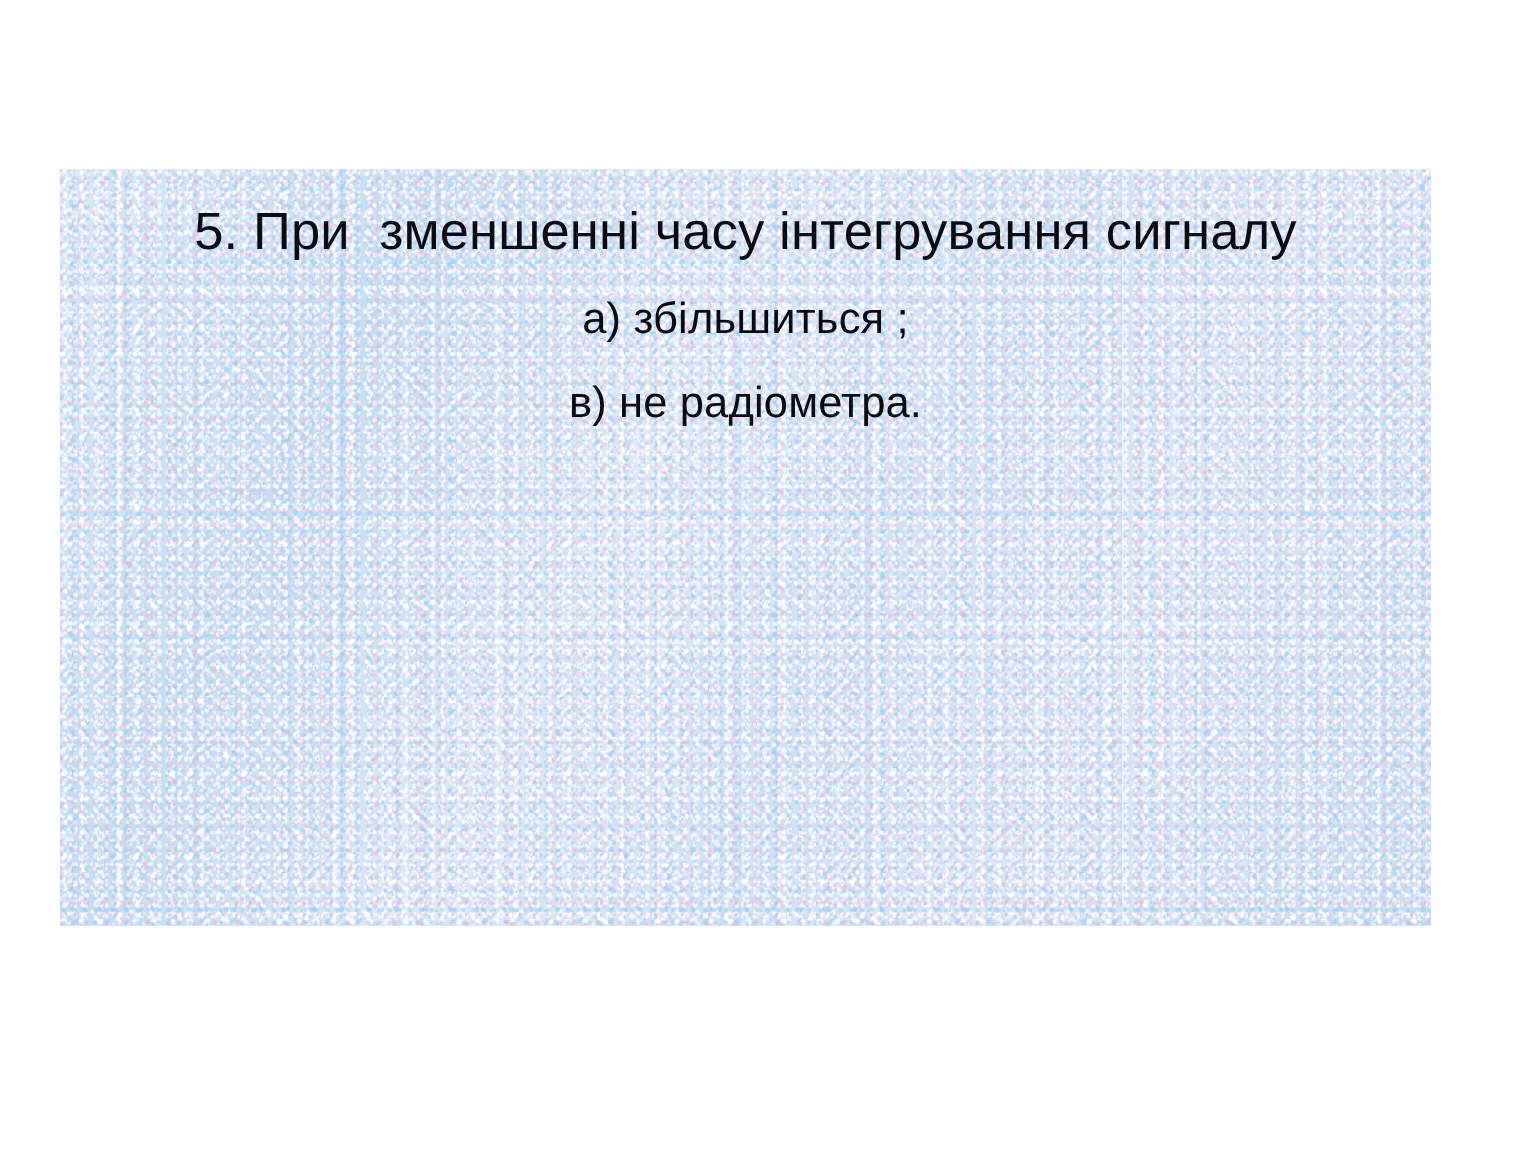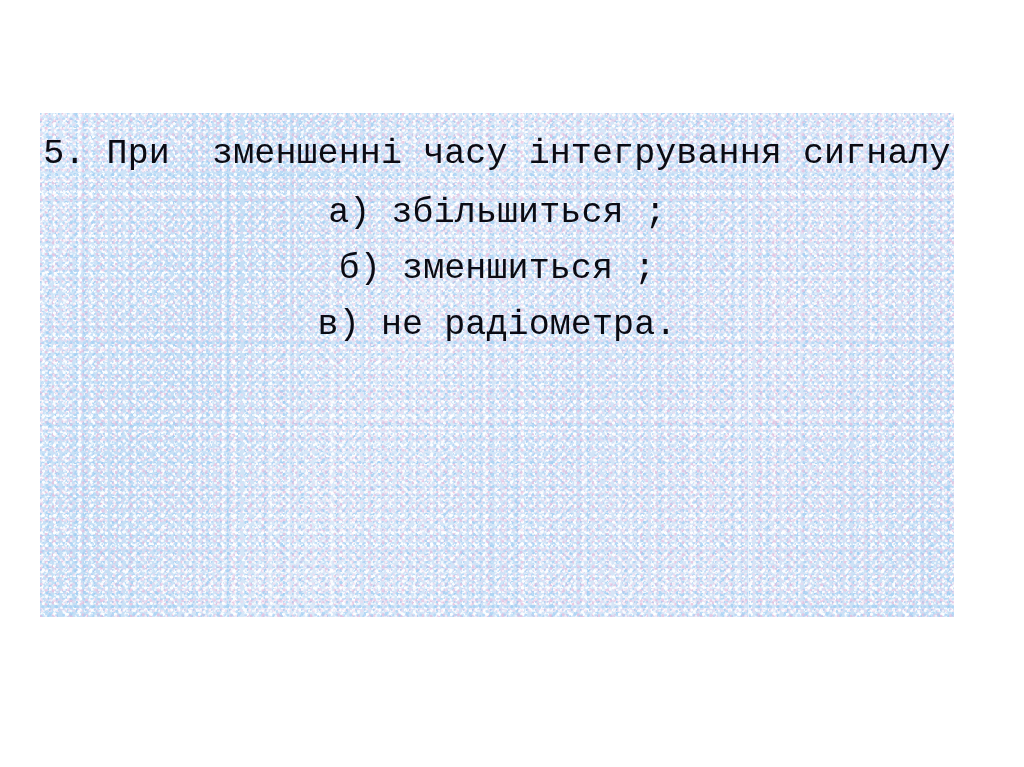--- a/index.html
+++ b/index.html
@@ -45,21 +45,20 @@
       radial-gradient(circle at 66% 94%, rgba(255,255,255,0.9) 0 1.1px, rgba(255,255,255,0) 2px),
       radial-gradient(circle at 88% 82%, rgba(229,193,223,0.82) 0 1.2px, rgba(255,255,255,0) 2px),
       linear-gradient(115deg, #d7e9fa 0%, #c3def5 22%, #dbe9f8 41%, #cfe3f7 58%, #d9e6f7 74%, #c6dff5 100%);
     background-size:
       13px 11px, 17px 14px, 11px 13px, 19px 12px,
       15px 16px, 12px 11px, 21px 17px, 14px 12px,
       16px 15px, 12px 14px, 18px 13px, 13px 16px, 15px 12px,
       100% 100%;
     background-repeat: repeat, repeat, repeat, repeat, repeat, repeat, repeat,
                        repeat, repeat, repeat, repeat, repeat, repeat, no-repeat;
-    font-family: Liberation Mono, monospace;
   }
 
   
   #slide-texture-overlay {
     position: absolute;
     inset: 0;
     pointer-events: none;
     opacity: 0.75;
     background-image:
       radial-gradient(circle at 3% 9%, rgba(150,200,240,0.75) 0 1px, rgba(0,0,0,0) 1.8px),
@@ -100,21 +99,21 @@
 
   .slide-line {
     font-size: 35px;
     line-height: 53px;
     letter-spacing: 0.1px;
     white-space: pre;
     color: #0b0b13;
   }
 
   .option-line {
-    font-size: 35px;
+    font-size: 29px;
     line-height: 56px;
     letter-spacing: 0.1px;
     white-space: pre;
     color: #0b0b13;
     border-radius: 12px;
   }
 
   #option-a { margin-top: 4px; }
 </style>
 </head>
@@ -127,19 +126,18 @@
     <div id="slide-texture-overlay"></div>
     <div id="texture-seam"></div>
 
     <div id="text-block">
 
       <div class="slide-line">5. При  зменшенні часу інтегрування сигналу</div>
 
 
       <div class="option-line" id="option-a">а) збільшиться ;</div>
 
-      <div class="option-line">б) зменшиться ;</div>
 
       <div class="option-line">в) не радіометра.</div>
 
     </div>
   </div>
 </div>
 
 </body></html>

